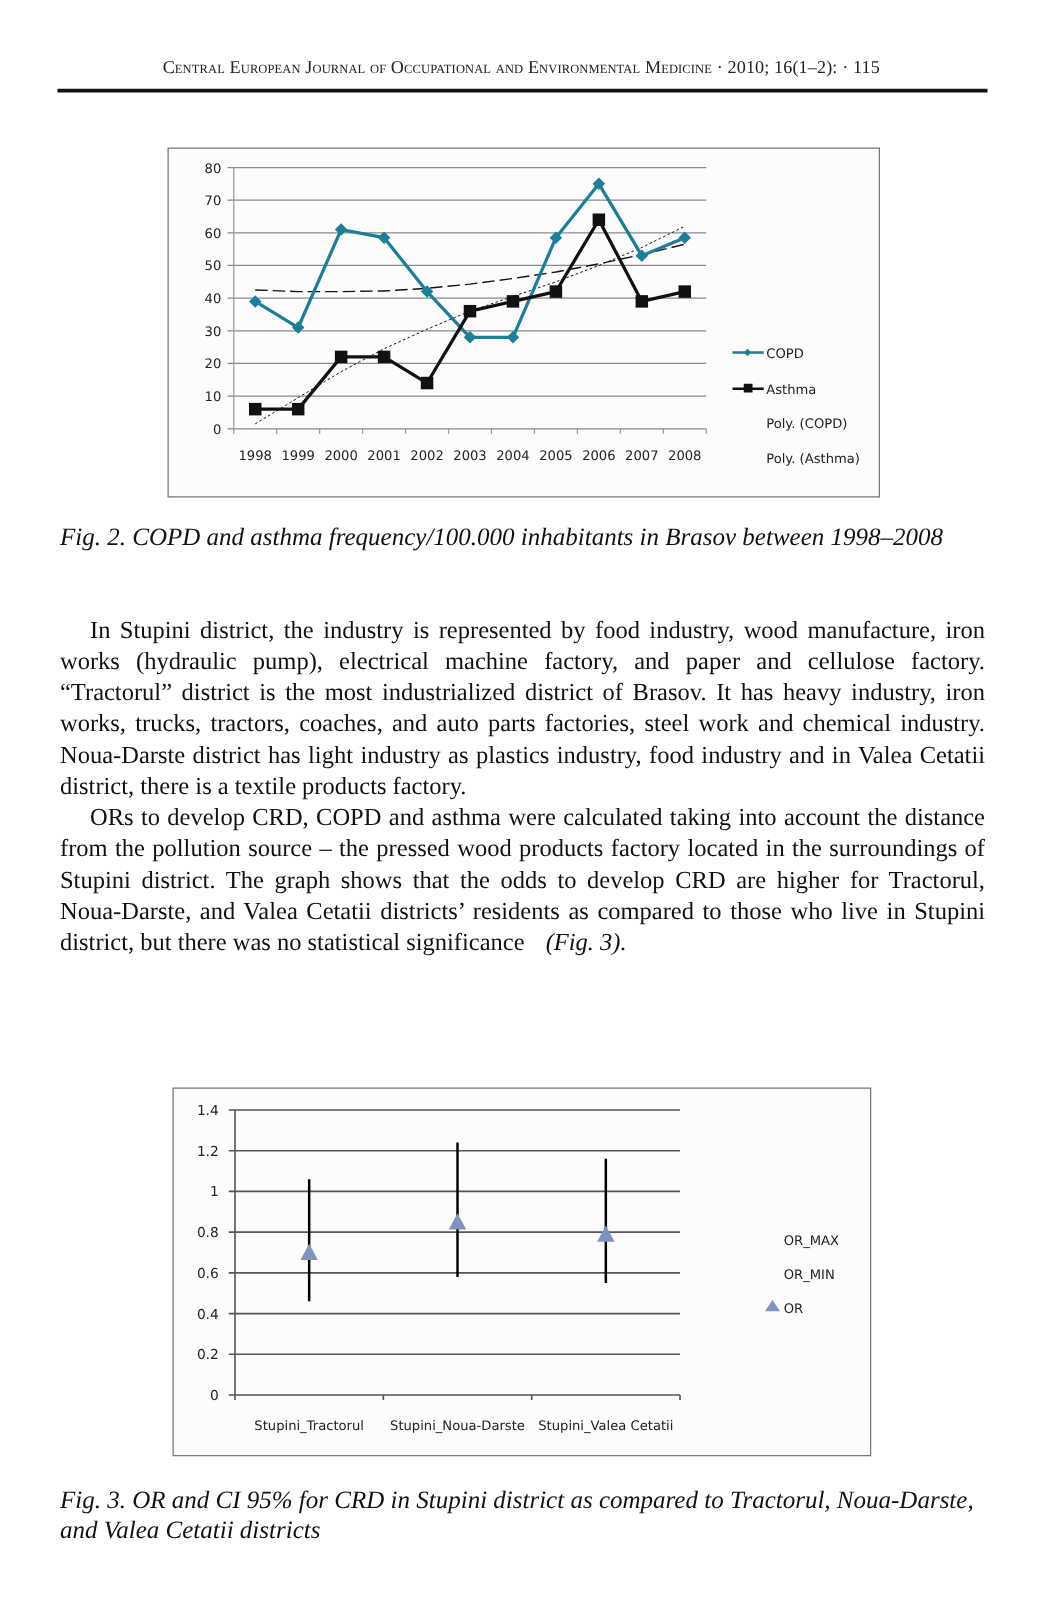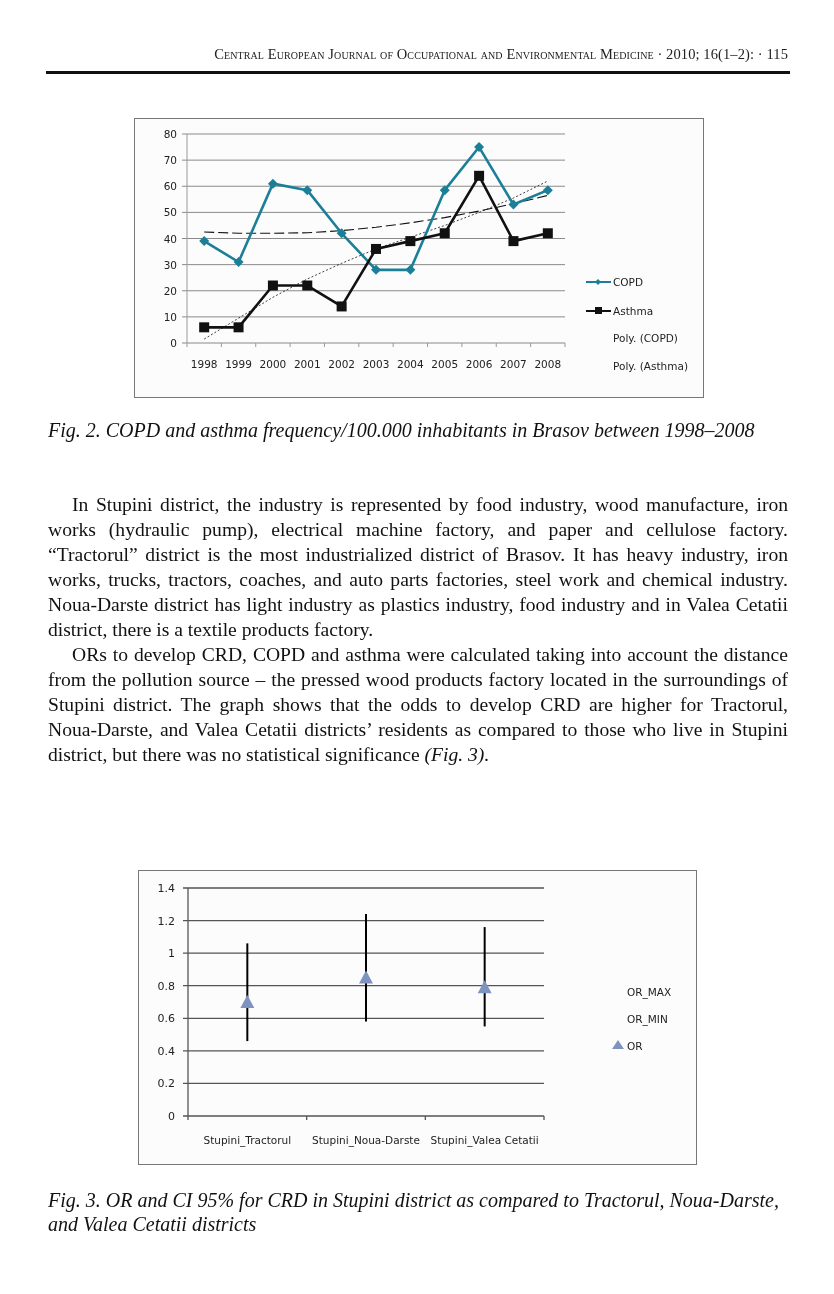--- a/index.html
+++ b/index.html
@@ -1,28 +1,28 @@
 <!DOCTYPE html>
 <html><head>
 <meta charset="utf-8">
 <style>
   html, body { margin: 0; padding: 0; background: #ffffff; }
   body { width: 834px; height: 1294px; position: relative; overflow: hidden; font-family: "Liberation Serif", serif; color: #111; }
-  .running-head { position: absolute; left: 46px; top: 46px; width: 742px; text-align: right; font-size: 14.5px; font-variant: small-caps; letter-spacing: 0.1px; color: #222; white-space: nowrap; }
+  .running-head { position: absolute; left: 46px; top: 46px; width: 742px; text-align: center; font-size: 14.5px; font-variant: small-caps; letter-spacing: 0.1px; color: #222; white-space: nowrap; }
   .head-rule { position: absolute; left: 46px; top: 71px; width: 744px; height: 3px; background: #111; }
   .fig-frame { position: absolute; border: 1px solid #777; background: #fcfcfc; }
   .fig1 { left: 134px; top: 118px; width: 568px; height: 278px; }
   .fig2 { left: 138px; top: 870px; width: 557px; height: 293px; }
   svg text { font-family: "DejaVu Sans", sans-serif; fill: #222; }
   .caption { position: absolute; left: 48px; width: 744px; font-style: italic; font-size: 20px; line-height: 24px; color: #111; }
   .cap1 { top: 418px; }
   .cap2 { top: 1188px; }
   .body-text { position: absolute; left: 48px; top: 492px; width: 740px; font-size: 19.6px; line-height: 25px; text-align: justify; color: #111; }
   .body-text p { margin: 0; text-indent: 24px; }
-  .body-text em { font-style: italic; }
+  .body-text em { font-style: italic; margin-left: 12px; }
 </style>
 </head>
 <body>
 
 <div class="running-head">Central European Journal of Occupational and Environmental Medicine · 2010; 16(1–2): · 115</div>
 <div class="head-rule"></div>
 
 <div class="fig-frame fig1">
   <svg id="chart1" width="568" height="278">
       <line x1="47" x2="430" y1="224" y2="224" stroke="#888" stroke-width="1"></line>

